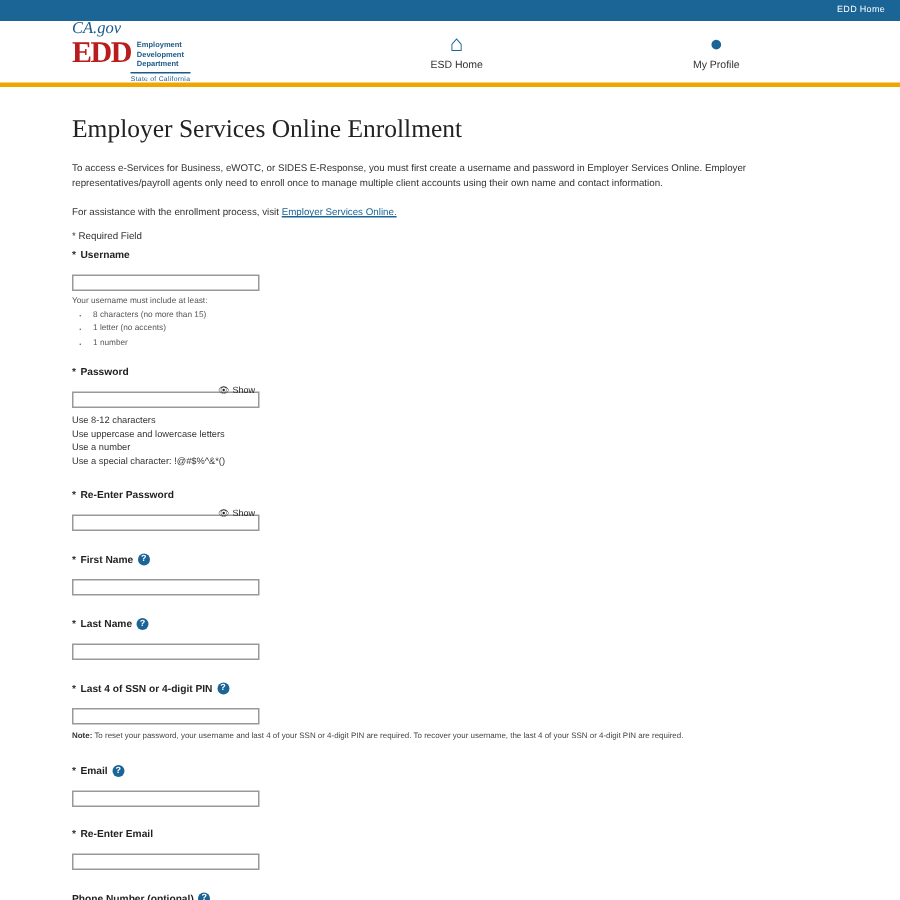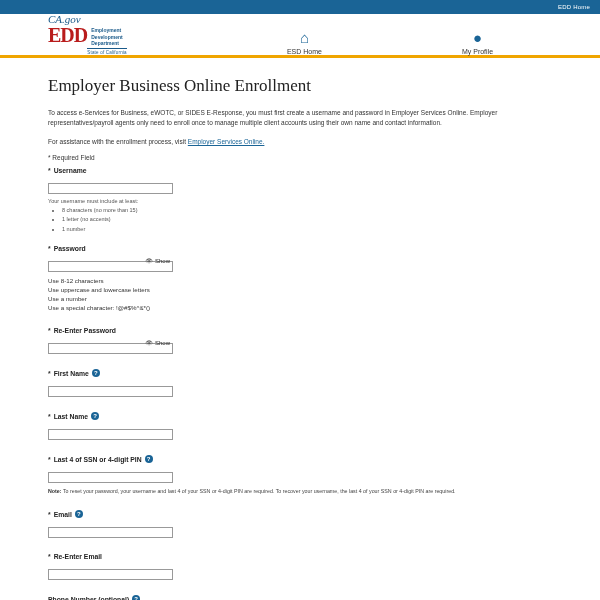--- a/index.html
+++ b/index.html
@@ -23,21 +23,21 @@
     font-size: 6px;
     text-decoration: none;
     letter-spacing: .2px;
   }
   .header {
     position: relative;
     height: 44px;
     background: #ffffff;
     border-bottom: 3px solid #f0a500;
     display: flex;
-    align-items: flex-end;
+    align-items: center;
   }
   .logo-wrap {
     width: 180px;
     padding-left: 48px;
     display: flex;
     flex-direction: column;
     justify-content: center;
   }
   .ca-gov {
     font-family: "Liberation Serif", serif;
@@ -242,21 +242,21 @@
       <span class="hlabel">ESD Home</span>
     </a>
     <a class="hnav-item" href="#">
       <span class="glyph">●</span>
       <span class="hlabel">My Profile</span>
     </a>
   </div>
 </div>
 
 <div class="content">
-  <h1 class="page-title">Employer Business Online Enrollment</h1>
+  <h1 class="page-title">Employer Services Online Enrollment</h1>
   <p class="intro">To access e-Services for Business, eWOTC, or SIDES E-Response, you must first create a username and password in Employer Services Online. Employer representatives/payroll agents only need to enroll once to manage multiple client accounts using their own name and contact information.</p>
   <p class="assist">
     <span>For assistance with the enrollment process, visit </span><a class="inline-link" href="#">Employer Services Online.</a>
   </p>
   <p class="req-note">* Required Field</p>
 
   <div class="field-block">
     <div class="field-label">
       <span class="star">*</span>
       <span>Username</span>

